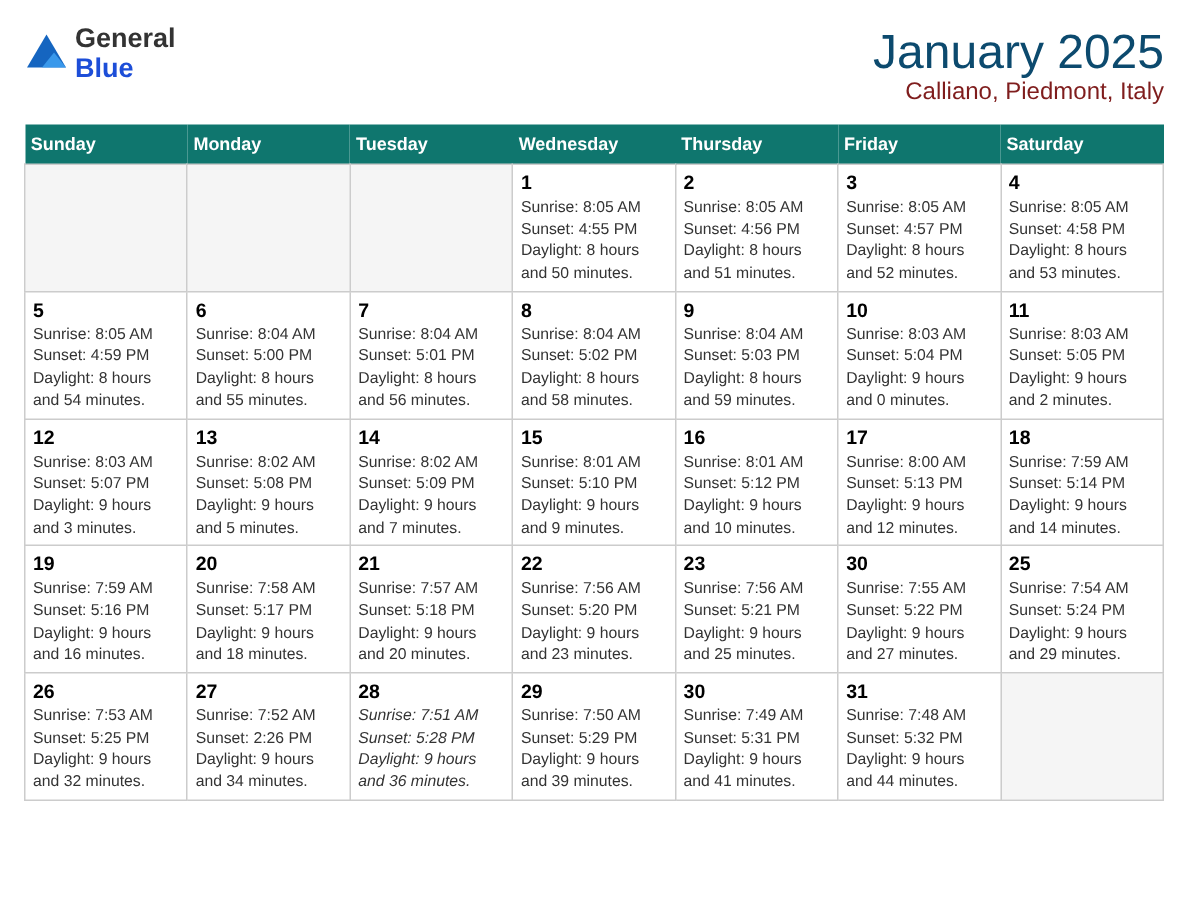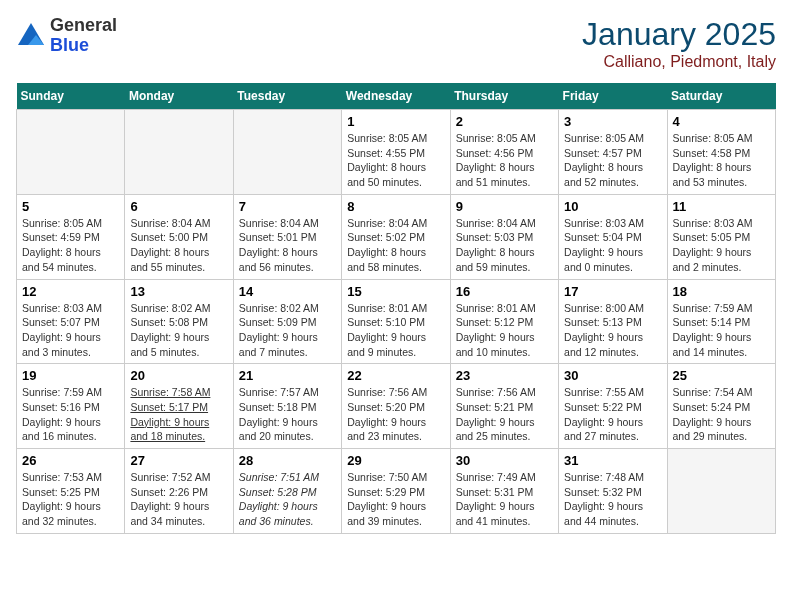--- a/index.html
+++ b/index.html
@@ -252,21 +252,21 @@
       <tr>
         <td>
           <div class="day-num">19</div>
           <div class="day-info" style="white-space: pre-line;">Sunrise: 7:59 AM
 Sunset: 5:16 PM
 Daylight: 9 hours
 and 16 minutes.</div>
         </td>
         <td>
           <div class="day-num">20</div>
-          <div class="day-info" style="white-space: pre-line; text-decoration: underline;">Sunrise: 7:58 AM
+          <div class="day-info" style="white-space: pre-line;">Sunrise: 7:58 AM
 Sunset: 5:17 PM
 Daylight: 9 hours
 and 18 minutes.</div>
         </td>
         <td>
           <div class="day-num">21</div>
           <div class="day-info" style="white-space: pre-line;">Sunrise: 7:57 AM
 Sunset: 5:18 PM
 Daylight: 9 hours
 and 20 minutes.</div>

